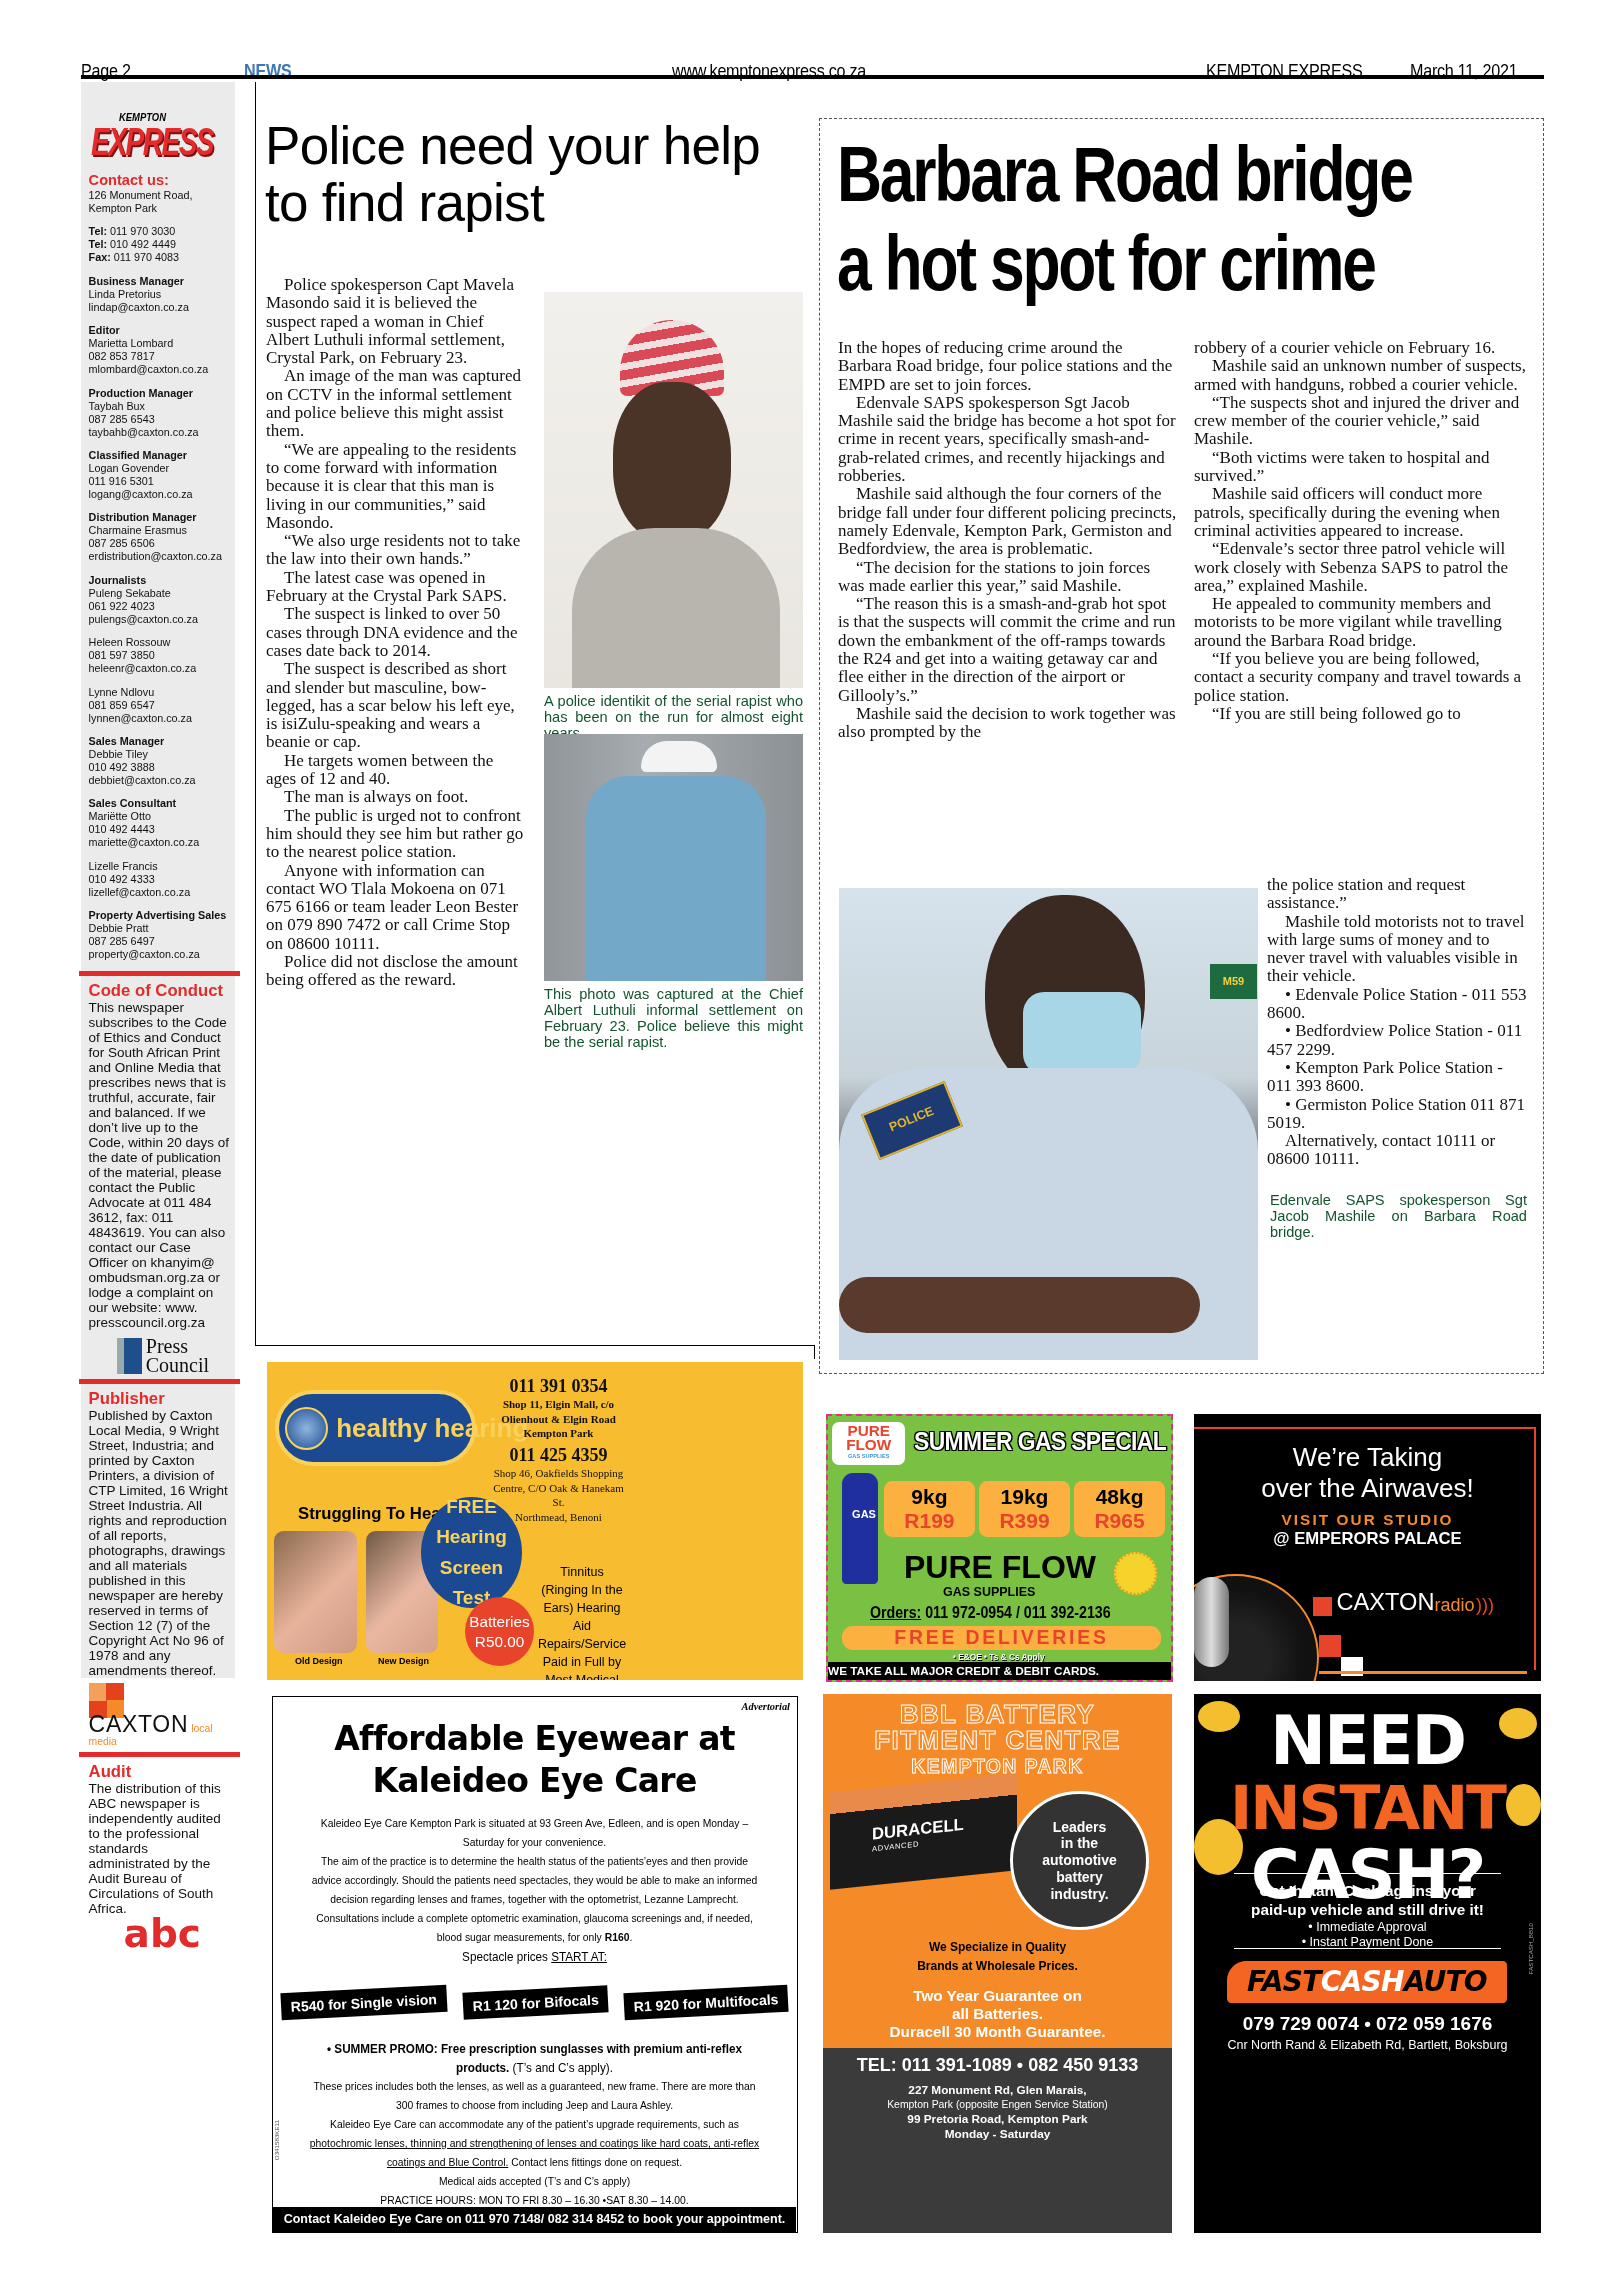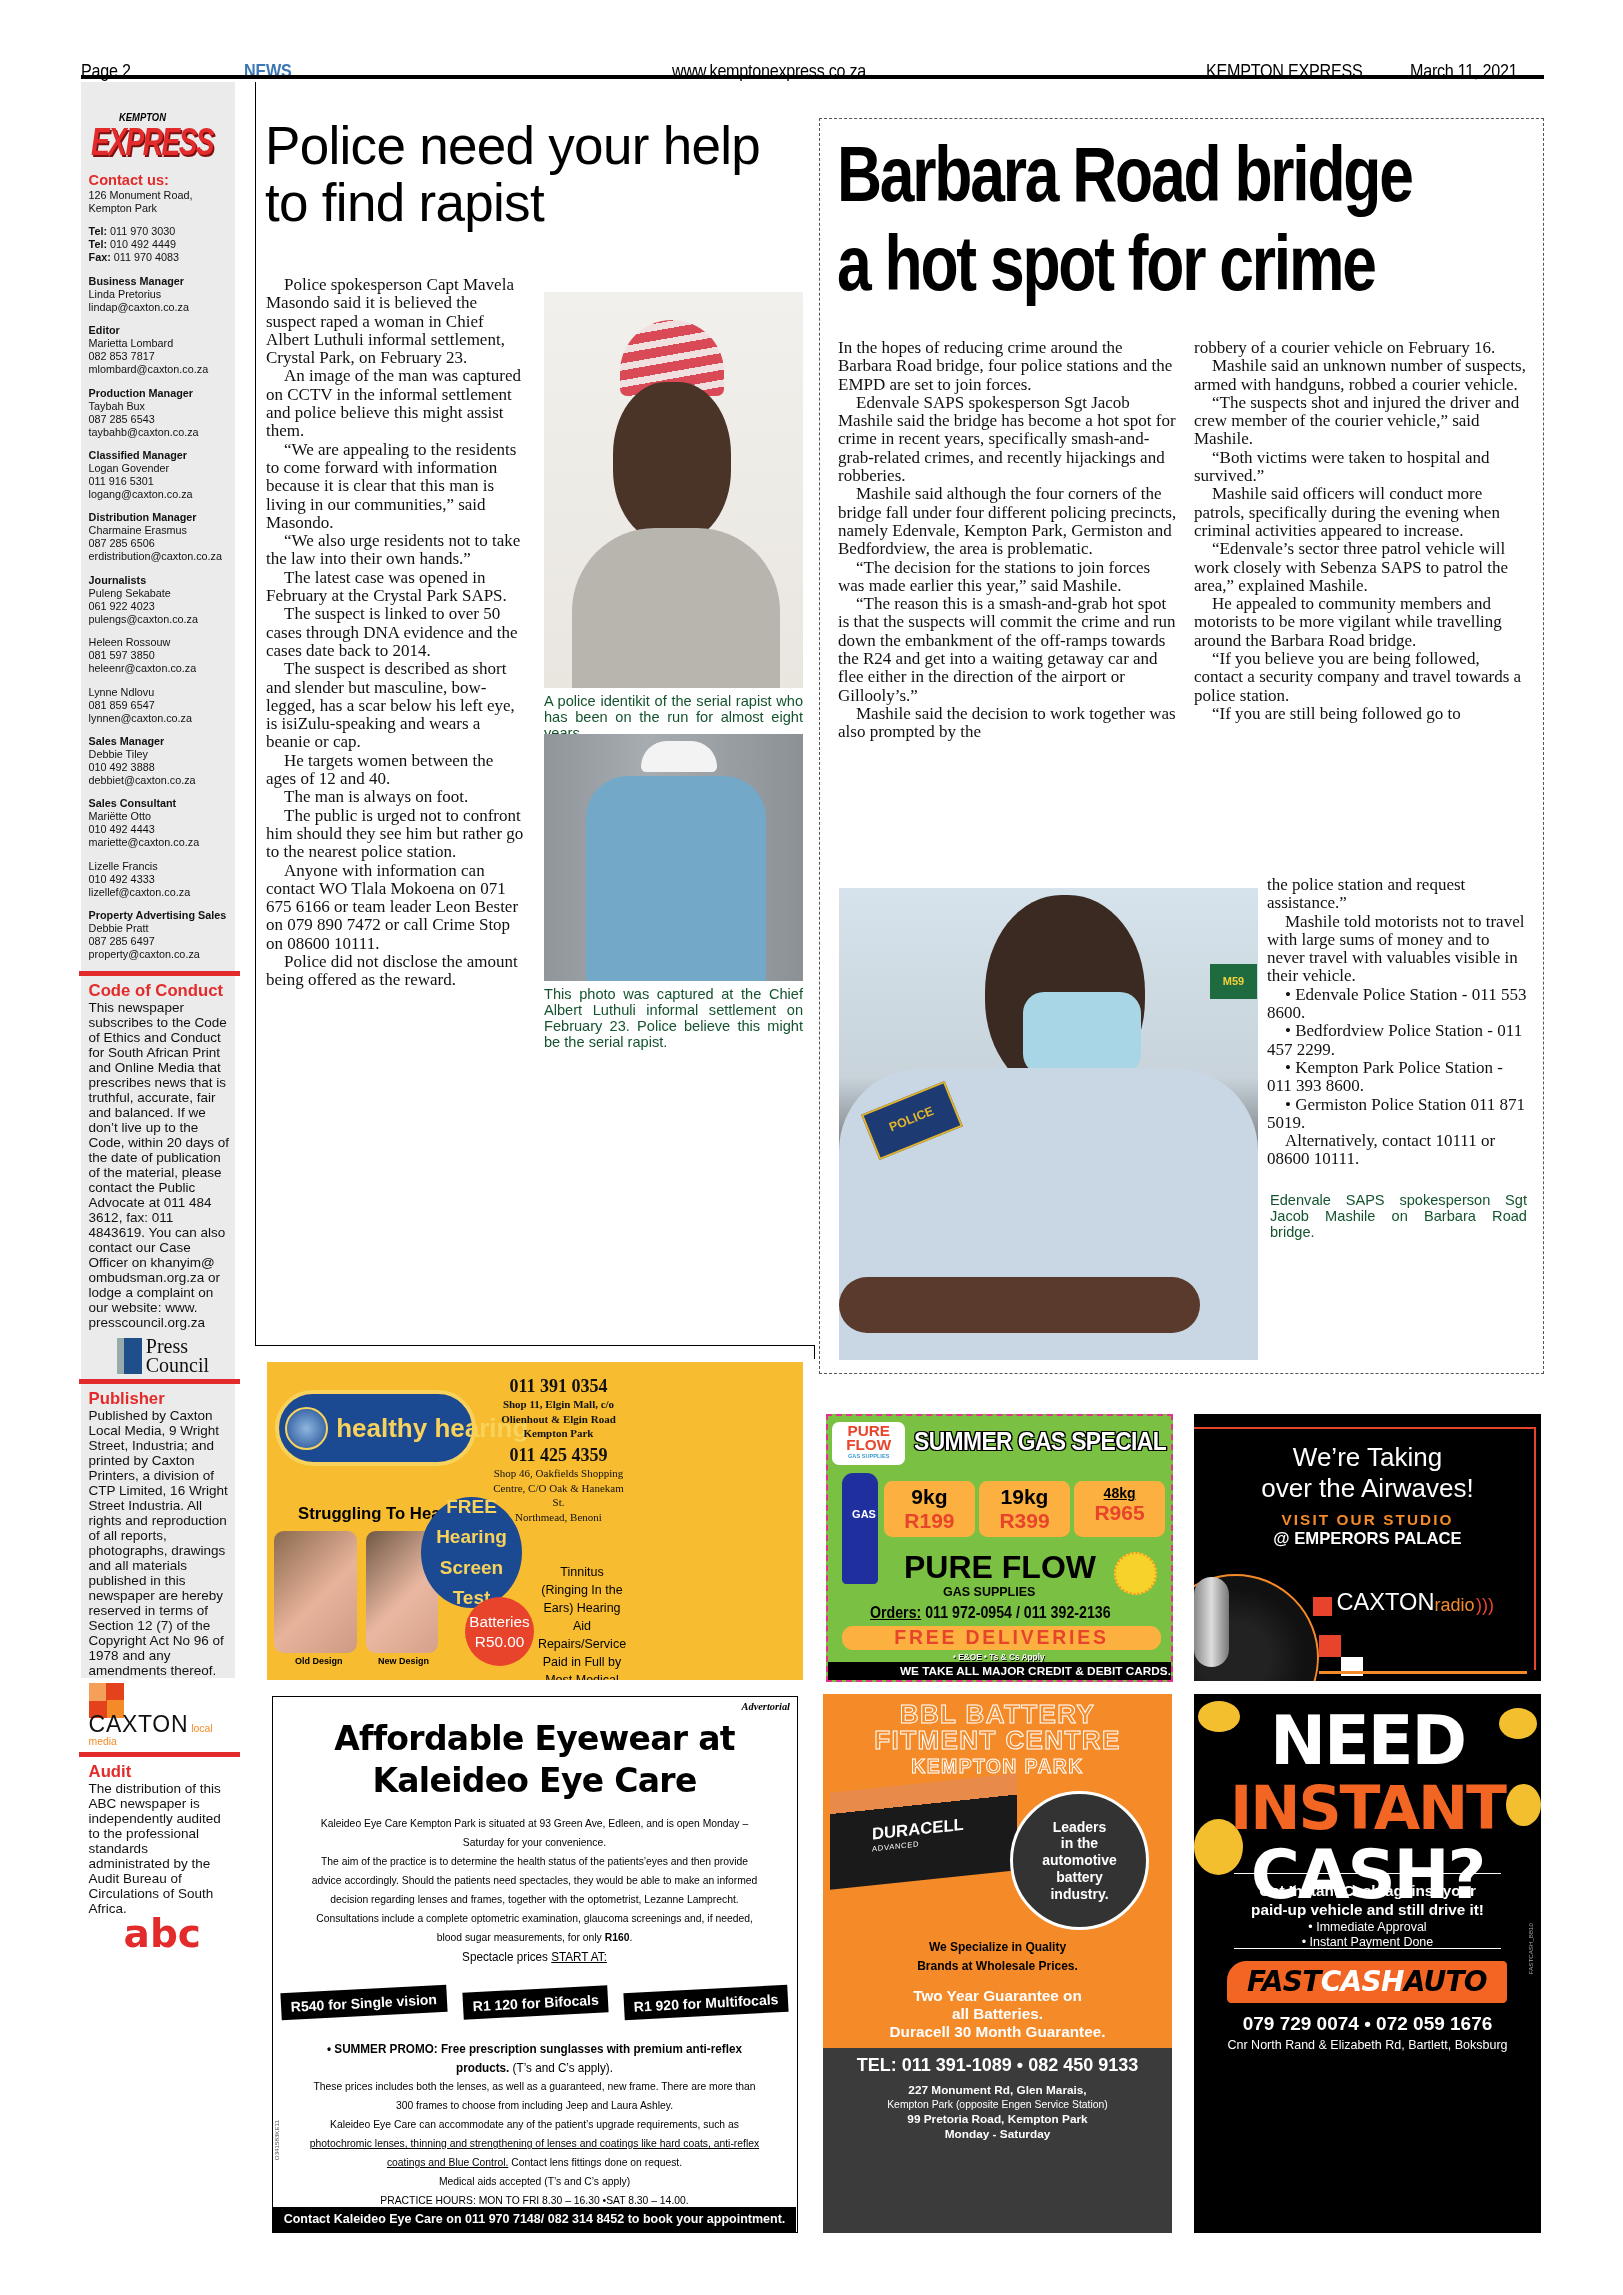--- a/index.html
+++ b/index.html
@@ -306,31 +306,31 @@
   <div class="abs" style="left:56px;top:65px;width:281px;display:flex;gap:4.2px;">
     <div style="flex:1;background:#fbb040;border-radius:8.3px;text-align:center;font-weight:bold;padding:4.2px 0;">
       <div style="font-size:21px;">9kg</div>
       <div style="font-size:21px;color:#e8442c;">R199</div>
     </div>
     <div style="flex:1;background:#fbb040;border-radius:8.3px;text-align:center;font-weight:bold;padding:4.2px 0;">
       <div style="font-size:21px;">19kg</div>
       <div style="font-size:21px;color:#e8442c;">R399</div>
     </div>
     <div style="flex:1;background:#fbb040;border-radius:8.3px;text-align:center;font-weight:bold;padding:4.2px 0;">
-      <div style="font-size:14px;text-decoration:underline;">48kg</div>
+      <div style="font-size:21px;">48kg</div>
       <div style="font-size:21px;color:#e8442c;">R965</div>
     </div>
   </div>
   <div class="abs" style="left:76px;top:133px;font-weight:bold;font-size:32px;">PURE FLOW</div>
   <div class="abs" style="left:115px;top:169px;font-weight:bold;font-size:12.5px;">GAS SUPPLIES</div>
   <div class="abs" style="left:286px;top:136px;width:43px;height:43px;border-radius:50%;background:#f6d32a;border:2.8px dotted #f29a1f;"></div>
   <div class="abs" style="left:42px;top:187px;font-weight:bold;font-size:16.7px;white-space:nowrap;transform:scaleX(0.85);transform-origin:left top;"><u>Orders:</u> <span>011 972-0954 / 011 392-2136</span></div>
   <div class="abs" style="left:14px;top:210px;width:319px;height:23.6px;background:#fbb040;border-radius:11px;text-align:center;color:#e8442c;font-weight:bold;font-size:19.4px;line-height:23.6px;letter-spacing:2.8px;">FREE DELIVERIES</div>
   <div class="abs white" style="left:125px;top:236px;font-weight:bold;font-size:8.3px;text-shadow:0.7px 0.7px 0 #000;">• E&amp;OE • Ts &amp; Cs Apply</div>
-  <div class="abs dark" style="left:0;bottom:0;width:343px;height:18px;font-weight:bold;font-size:11.8px;text-align:right;line-height:18px;">WE TAKE ALL MAJOR CREDIT &amp; DEBIT CARDS.</div>
+  <div class="abs dark" style="left:0;bottom:0;width:343px;height:18px;font-weight:bold;font-size:11.8px;text-align:left;line-height:18px;">WE TAKE ALL MAJOR CREDIT &amp; DEBIT CARDS.</div>
 </div>
 
 <div class="abs ad dark" style="left:1194px;top:1414px;width:347px;height:267px;">
   <div class="abs" style="left:0;top:12.5px;width:342px;height:243px;border-top:2.1px solid #e8442c;border-right:2.1px solid #e8442c;"></div>
   <div class="abs white" style="left:0;top:28px;width:347px;text-align:center;font-size:26px;line-height:30.5px;">
     <div>We’re Taking</div>
     <div>over the Airwaves!</div>
   </div>
   <div class="abs" style="left:0;top:97px;width:347px;text-align:center;color:#f58a29;font-weight:bold;font-size:15.3px;letter-spacing:2.1px;">VISIT OUR STUDIO</div>
   <div class="abs white" style="left:0;top:115px;width:347px;text-align:center;font-weight:bold;font-size:16.7px;">@ EMPERORS PALACE</div>

